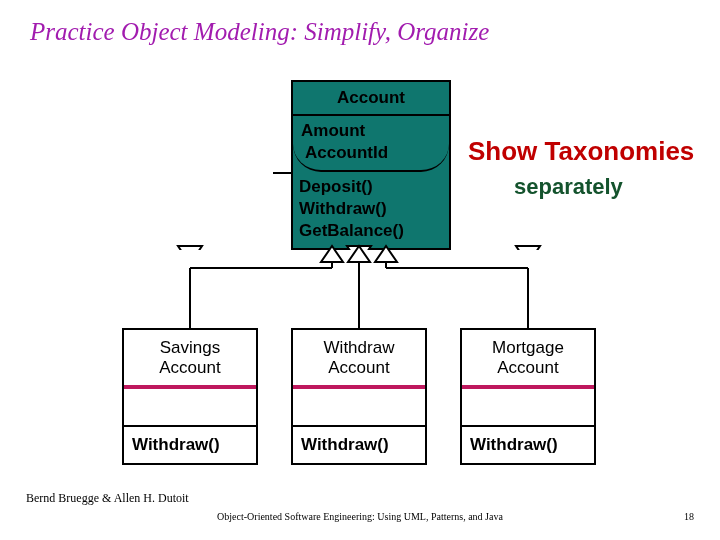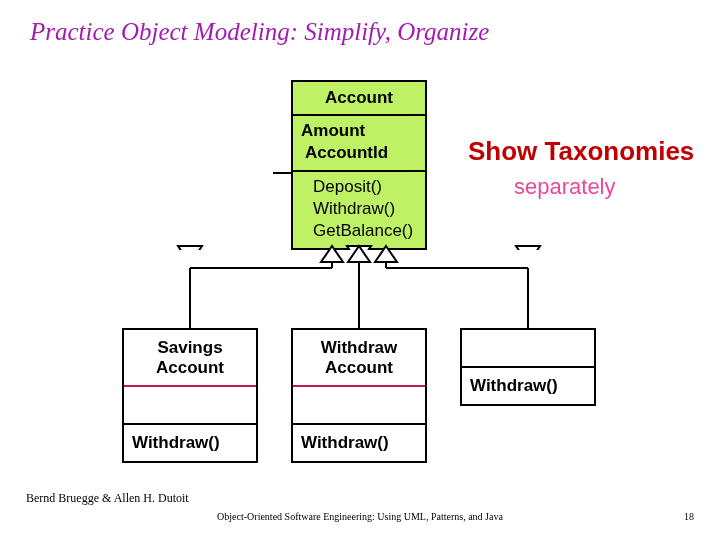--- a/index.html
+++ b/index.html
@@ -19,58 +19,59 @@
     font-style: italic;
     font-size: 25px;
     font-weight: 400;
     color: #a21caf;
   }
   
   .parent-box {
     position: absolute;
     top: 80px;
     left: 291px;
-    width: 136px;
+    width: 160px;
     border: 2px solid #000;
-    background: #bef264;
+    background: #0f766e;
   }
   .parent-name {
     text-align: center;
     font-weight: bold;
     font-size: 17px;
     padding: 6px 0;
     border-bottom: 2px solid #000;
   }
   .parent-attrs {
     padding: 4px 8px 6px 8px;
     border-bottom: 2px solid #000;
     font-weight: bold;
     font-size: 17px;
     line-height: 1.3;
+    border-radius: 28px;
   }
   .parent-ops {
-    padding: 4px 8px 6px 20px;
-    font-weight: normal;
+    padding: 4px 8px 6px 6px;
+    font-weight: bold;
     font-size: 17px;
     line-height: 1.3;
   }
   
   .child-box {
     position: absolute;
     width: 136px;
     border: 2px solid #000;
     background: #fff;
   }
   .child-name {
     text-align: center;
-    font-weight: bold;
+    font-weight: normal;
     font-size: 17px;
     line-height: 1.15;
     padding: 8px 4px;
-    border-bottom: 2px solid #be185d;
+    border-bottom: 4px solid #be185d;
     min-height: 50px;
     display: flex;
     align-items: center;
     justify-content: center;
   }
   .child-attrs {
     height: 38px;
     border-bottom: 2px solid #000;
   }
   .child-ops {
@@ -88,22 +89,22 @@
     top: 136px;
     left: 468px;
     color: #c00000;
     font-weight: bold;
     font-size: 26px;
   }
   .annot2 {
     position: absolute;
     top: 174px;
     left: 514px;
-    color: #ec4899;
-    font-weight: normal;
+    color: #14532d;
+    font-weight: bold;
     font-size: 22px;
   }
   
   .footer-left {
     position: absolute;
     bottom: 34px;
     left: 26px;
     font-family: Liberation Serif, serif;
     font-size: 12px;
   }
@@ -169,20 +170,21 @@
   <div class="child-ops">Withdraw()</div>
 </div>
 
 <div id="child1" class="child-box">
   <div class="child-name">Withdraw Account</div>
   <div class="child-attrs"></div>
   <div class="child-ops">Withdraw()</div>
 </div>
 
 <div id="child2" class="child-box">
+  <div class="child-name">Mortgage Account</div>
   <div class="child-attrs"></div>
   <div class="child-ops">Withdraw()</div>
 </div>
 
 <svg class="connectors">
 
   <polygon points="190,328 178,310 202,310" fill="#fff" stroke="#000" stroke-width="2" transform="translate(0,-64)"></polygon>
 
   <polygon points="359,264 347,246 371,246" fill="#fff" stroke="#000" stroke-width="2" transform="translate(0,0)"></polygon>
 

